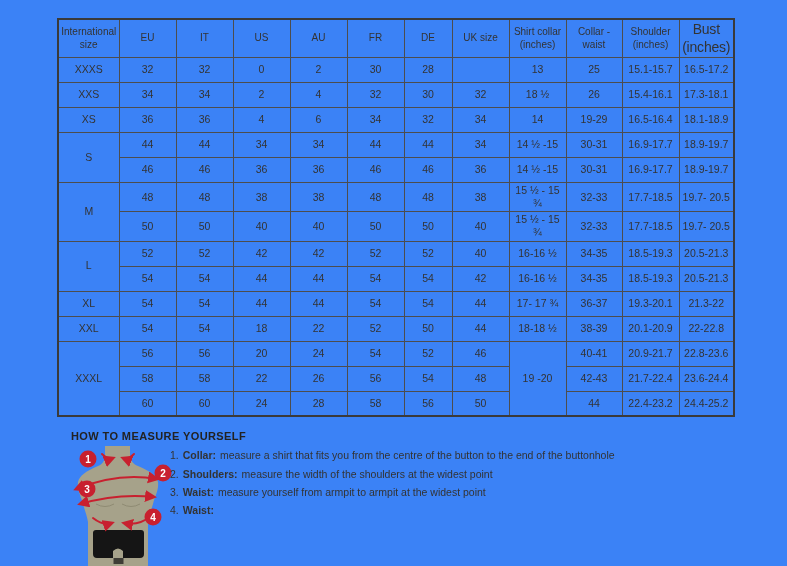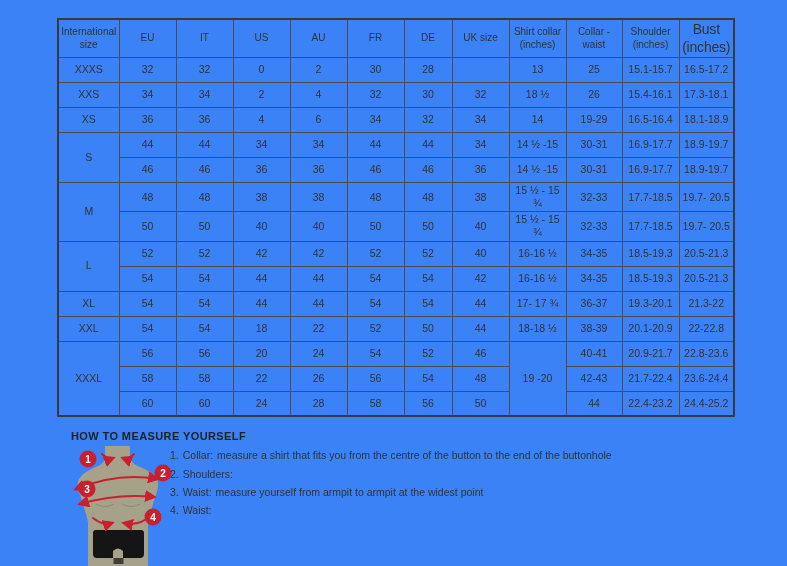--- a/index.html
+++ b/index.html
@@ -18,21 +18,21 @@
   table.size-table th{font-size:10px;}
   table.size-table th:last-child{font-size:14px;letter-spacing:-0.2px;}
 
   
   .measure-title{position:absolute;left:59px;top:430px;font-size:11px;font-weight:700;
     letter-spacing:0.4px;color:#222;margin-left:12px;}
   .steps{position:absolute;left:170px;top:446px;margin:0;padding:0;list-style:none;
     font-size:10.5px;color:#333;}
   .steps li{height:18.4px;display:flex;align-items:center;white-space:pre;}
   .steps .num{margin-right:4px;}
-  .steps b{margin-right:4px;font-weight:400;}
+  .steps b{margin-right:4px;font-weight:700;}
   .figure{position:absolute;left:58px;top:446px;}
 </style>
 </head>
 <body>
 
 <div class="canvas">
 
   <table class="size-table">
     <colgroup>
       <col style="width:61px">
@@ -306,20 +306,21 @@
 
   <ol class="steps">
     <li>
       <span class="num">1.</span>
       <b>Collar:</b>
       <span>measure a shirt that fits you from the centre of the button to the end of the buttonhole</span>
     </li>
     <li>
       <span class="num">2.</span>
       <b>Shoulders:</b>
+      <span>measure the width of the shoulders at the widest point</span>
     </li>
     <li>
       <span class="num">3.</span>
       <b>Waist:</b>
       <span>measure yourself from armpit to armpit at the widest point</span>
     </li>
     <li>
       <span class="num">4.</span>
       <b>Waist:</b>
     </li>

